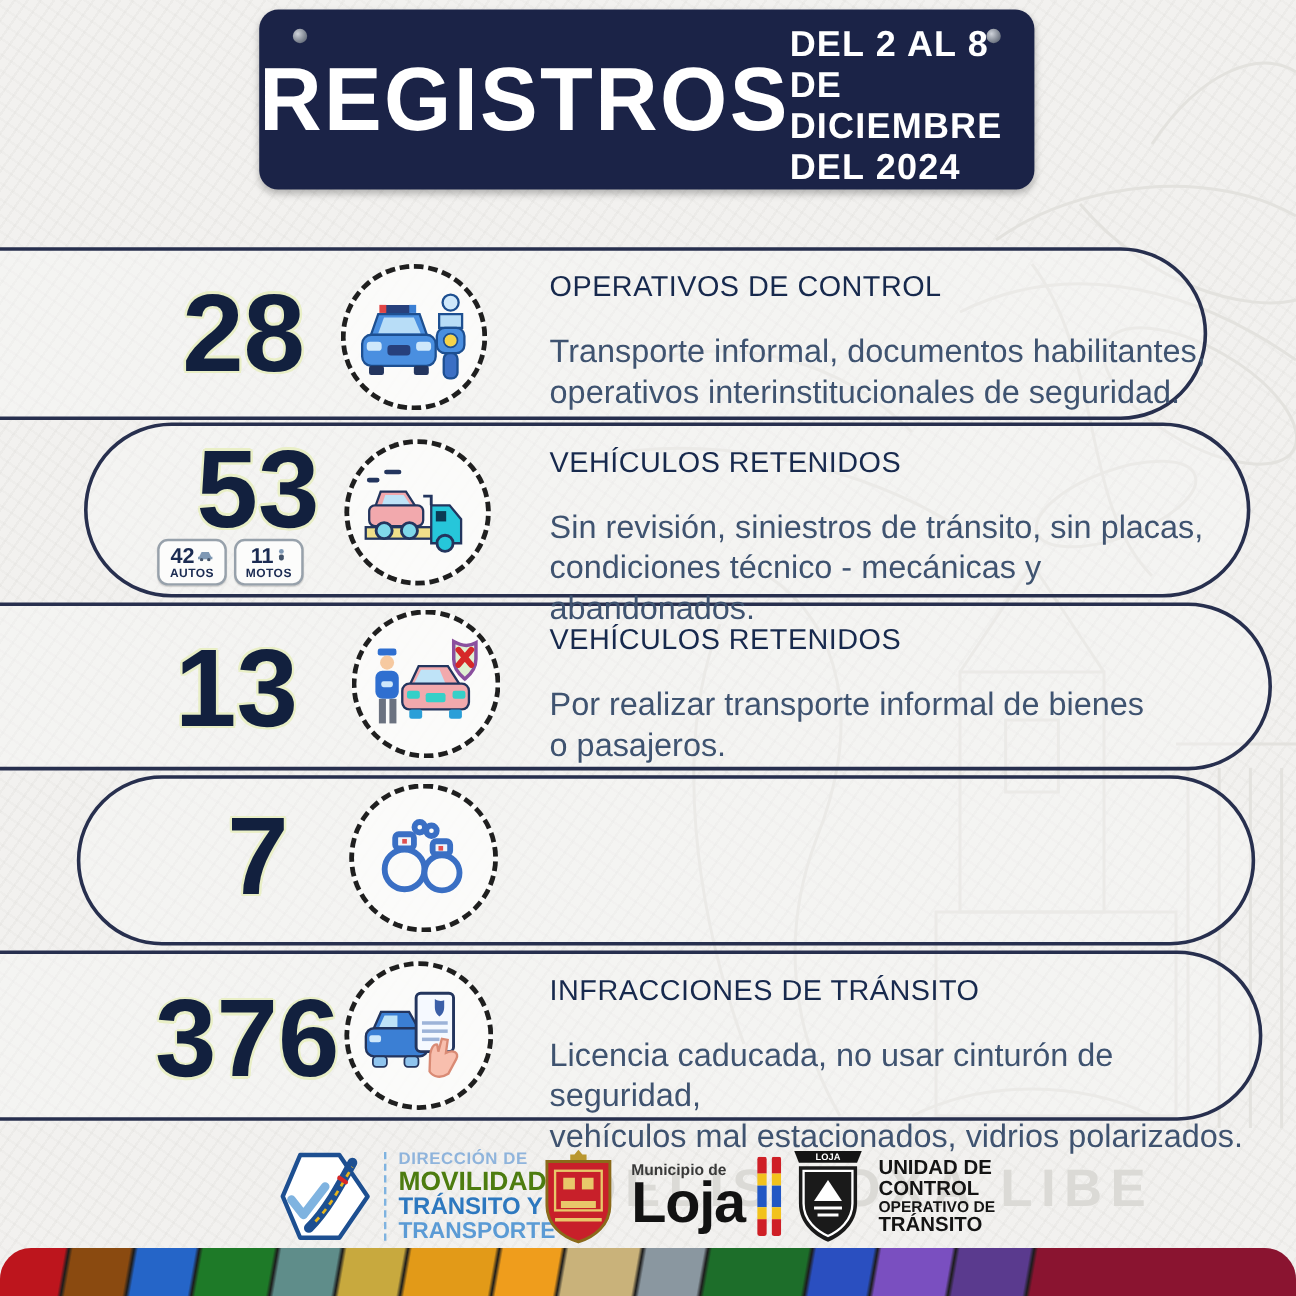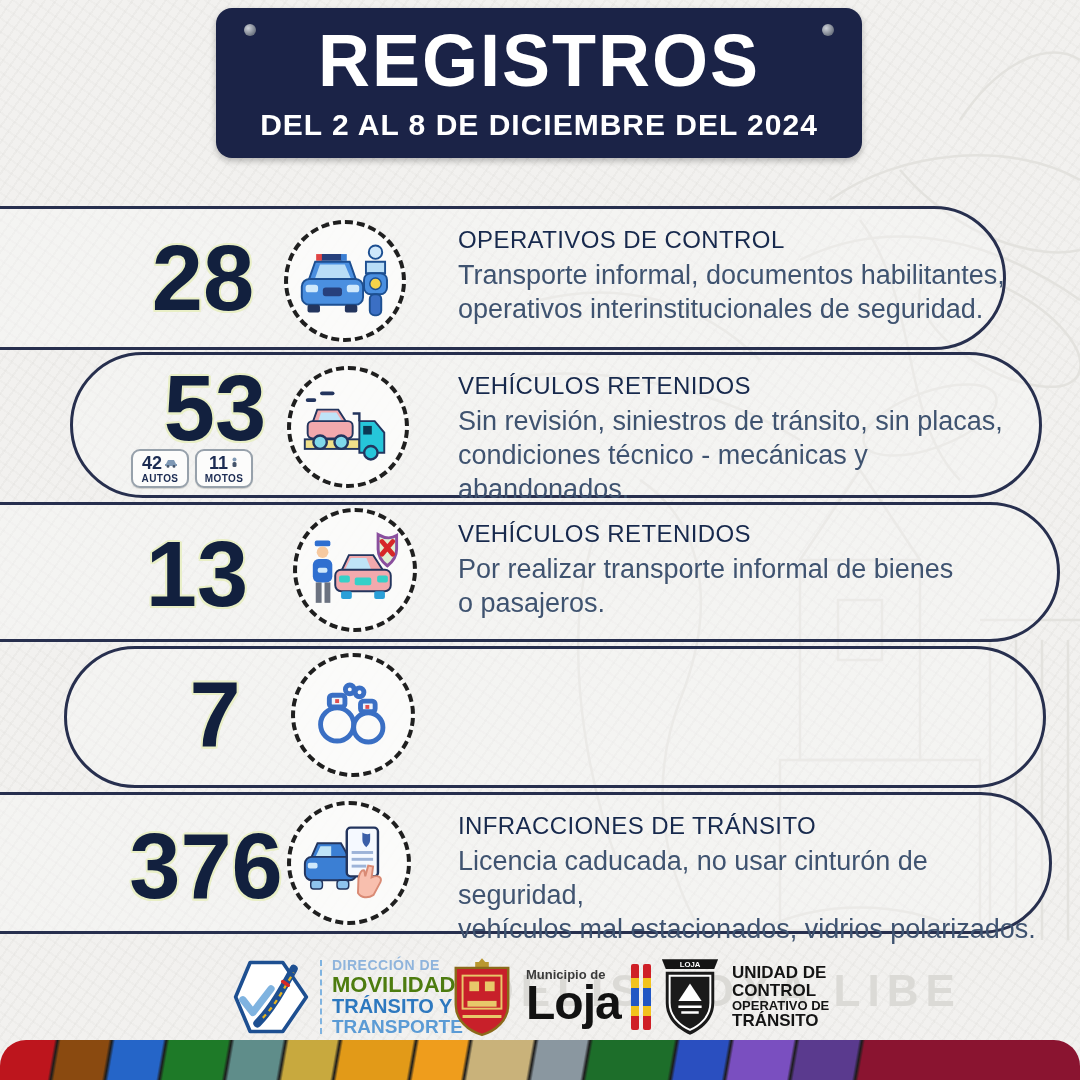--- a/index.html
+++ b/index.html
@@ -24,21 +24,21 @@
     position:absolute; left:482px; top:966px; width:700px;
     font-size:44px; font-weight:700; letter-spacing:7px; color:#dbdad6;
     white-space:nowrap;
   }
 
   
   .banner{
     position:absolute; left:216px; top:8px; width:646px; height:150px;
     background:#1b2347; border-radius:16px;
     box-shadow:0 3px 6px rgba(0,0,0,.25);
-    display:flex; flex-direction:column; align-items:center; justify-content:center;
+    display:flex; align-items:center; justify-content:center;
   }
   .banner .screw{
     position:absolute; top:16px; width:12px; height:12px; border-radius:50%;
     background:radial-gradient(circle at 35% 35%, #cfd3da, #6f7683 70%);
   }
   .screw.left{ left:28px; } .screw.right{ right:28px; }
   .banner-title{
     color:#fff; font-size:72px; font-weight:800; letter-spacing:2px;
     transform:scaleY(1.04); line-height:1;
   }
@@ -95,21 +95,21 @@
   .row-text{ position:absolute; left:458px; }
   #text-1{ top:226px; width:560px; }
   #text-2{ top:372px; width:580px; }
   #text-3{ top:520px; width:540px; }
   #text-4{ top:666px; width:510px; }
   #text-5{ top:812px; width:590px; }
   .row-title{
     font-size:24px; font-weight:400; color:#17294d; letter-spacing:.4px;
   }
   .row-desc{
-    margin-top:4px; font-size:27px; color:#3f5370; line-height:1.26;
+    margin-top:22px; font-size:27px; color:#3f5370; line-height:1.26;
     white-space:pre-line;
   }
 
   
   .footer{ position:absolute; left:0; top:952px; width:1080px; height:92px; }
   .logo{ position:absolute; display:flex; align-items:center; }
 
   #logo-mobility{ left:230px; top:6px; }
   .mob-sep{ height:74px; border-left:2px dashed #7fb3e0; margin:0 10px 0 8px; }
   .mob-lines{ display:flex; flex-direction:column; line-height:1.05; }

